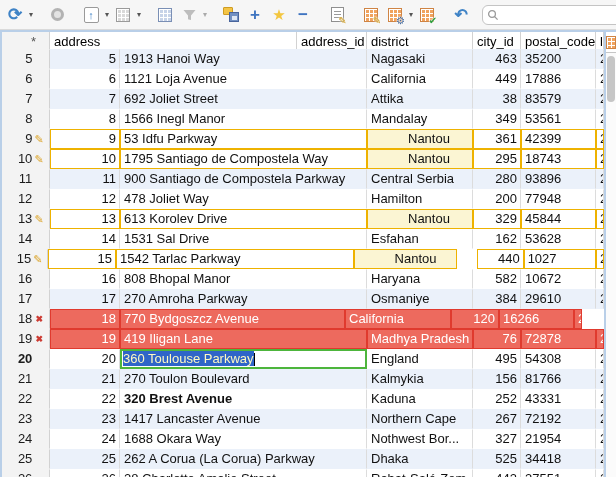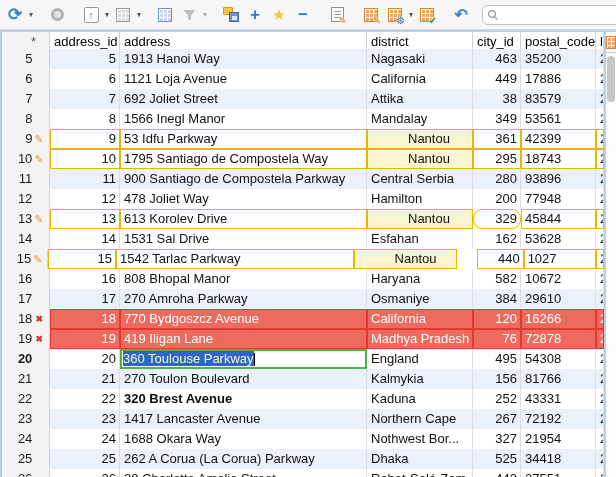--- a/index.html
+++ b/index.html
@@ -170,22 +170,22 @@
         </svg>
       <input placeholder="" style="">
     </div>
   </div>
 
   <div class="gridwrap">
     <div class="gmain">
       <div class="hrow">
         <div class="hcell gutter-h" style="width:48px">*</div>
 
-      <div class="hcell" style="width: 70px;">address_id</div>
-          <div class="hcell" style="width: 247px;">address</div>
+      <div class="hcell" style="width: 247px;">address</div>
+          <div class="hcell" style="width: 70px;">address_id</div>
           <div class="hcell" style="width: 106px;">district</div>
           <div class="hcell" style="width: 48px;">city_id</div>
           <div class="hcell" style="width: 75px;">postal_code</div>
           <div class="hcell" style="width: 8px;">la</div>
         </div>
       <div class="body">
         <div class="rows">
             <div class="row normal stripe">
               <div class="gcell" style="width: 48px;">
                 <span class="num">5</span>
@@ -283,21 +283,21 @@
               <div class="cell" style="width: 8px;">2</div>
             </div>
             <div class="row edited">
               <div class="gcell" style="width: 48px;">
                 <span class="num">13</span>
                 <span class="mark pencil">✎</span>
               </div>
               <div class="cell al-r" style="width: 70px;">13</div>
               <div class="cell" style="width: 247px;">613 Korolev Drive</div>
               <div class="cell modcell" style="width: 106px;">Nantou</div>
-              <div class="cell al-r" style="width: 48px; border-radius: 9px;">329</div>
+              <div class="cell al-r" style="width: 48px;">329</div>
               <div class="cell" style="width: 75px;">45844</div>
               <div class="cell" style="width: 8px;">2</div>
             </div>
             <div class="row normal">
               <div class="gcell" style="width: 48px;">
                 <span class="num">14</span>
                 <span class="mark"></span>
               </div>
               <div class="cell al-r" style="width: 70px;">14</div>
               <div class="cell" style="width: 247px;">1531 Sal Drive</div>
@@ -341,21 +341,21 @@
               <div class="cell al-r" style="width: 48px;">384</div>
               <div class="cell" style="width: 75px;">29610</div>
               <div class="cell" style="width: 8px;">2</div>
             </div>
             <div class="row deleted">
               <div class="gcell" style="width: 48px;">
                 <span class="num">18</span>
                 <span class="mark del">✖</span>
               </div>
               <div class="cell al-r" style="width: 70px;">18</div>
-              <div class="cell" style="width: 247px;">770 Bydgoszcz Avenue</div>
+              <div class="cell" style="width: 225px;">770 Bydgoszcz Avenue</div>
               <div class="cell" style="width: 106px;">California</div>
               <div class="cell al-r" style="width: 48px;">120</div>
               <div class="cell" style="width: 75px;">16266</div>
               <div class="cell" style="width: 8px;">2</div>
             </div>
             <div class="row deleted">
               <div class="gcell" style="width: 48px;">
                 <span class="num">19</span>
                 <span class="mark del">✖</span>
               </div>

